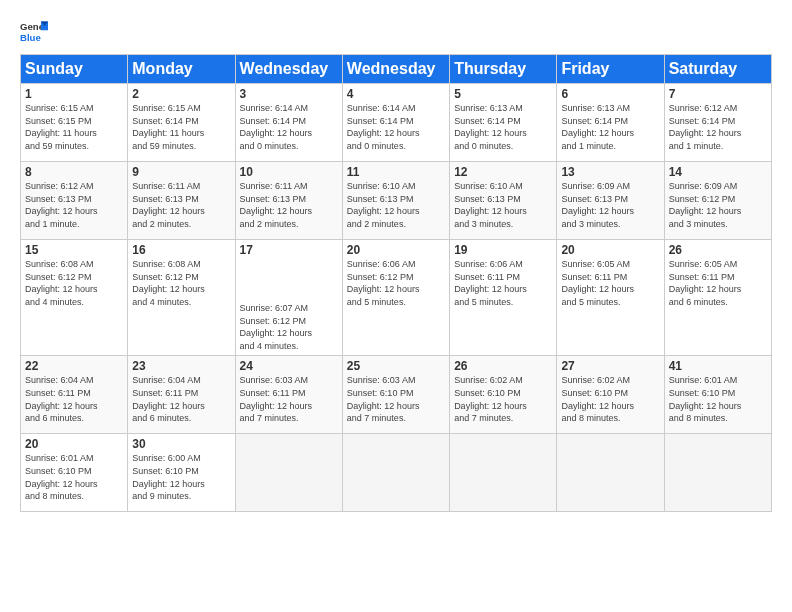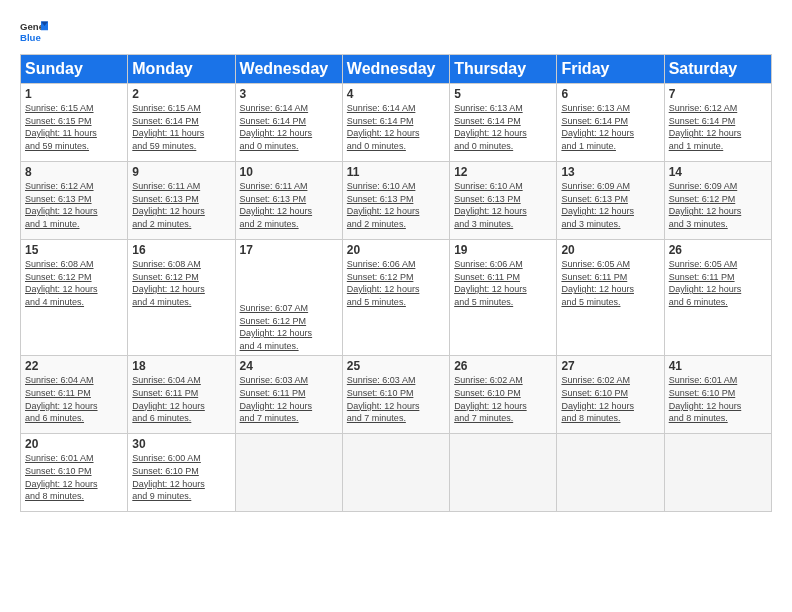--- a/index.html
+++ b/index.html
@@ -74,21 +74,20 @@
       font-size: 12px;
       font-weight: bold;
       color: #333;
       display: block;
       margin-bottom: 1px;
     }
     .day-info {
       font-size: 9px;
       color: #444;
       line-height: 1.4;
-      text-decoration: underline;
     }
     .empty-cell {
       background: #f5f5f5 !important;
     }
   </style>
 </head>
 <body>
 
 <div class="page">
   <div class="header">
@@ -274,21 +273,21 @@
         </tr>
         <tr>
           <td>
             <span class="day-number">22</span>
             <div class="day-info" style="white-space: pre-line;">Sunrise: 6:04 AM
 Sunset: 6:11 PM
 Daylight: 12 hours
 and 6 minutes.</div>
           </td>
           <td>
-            <span class="day-number">18</span>
+            <span class="day-number">23</span>
             <div class="day-info" style="white-space: pre-line;">Sunrise: 6:04 AM
 Sunset: 6:11 PM
 Daylight: 12 hours
 and 6 minutes.</div>
           </td>
           <td>
             <span class="day-number">24</span>
             <div class="day-info" style="white-space: pre-line;">Sunrise: 6:03 AM
 Sunset: 6:11 PM
 Daylight: 12 hours

